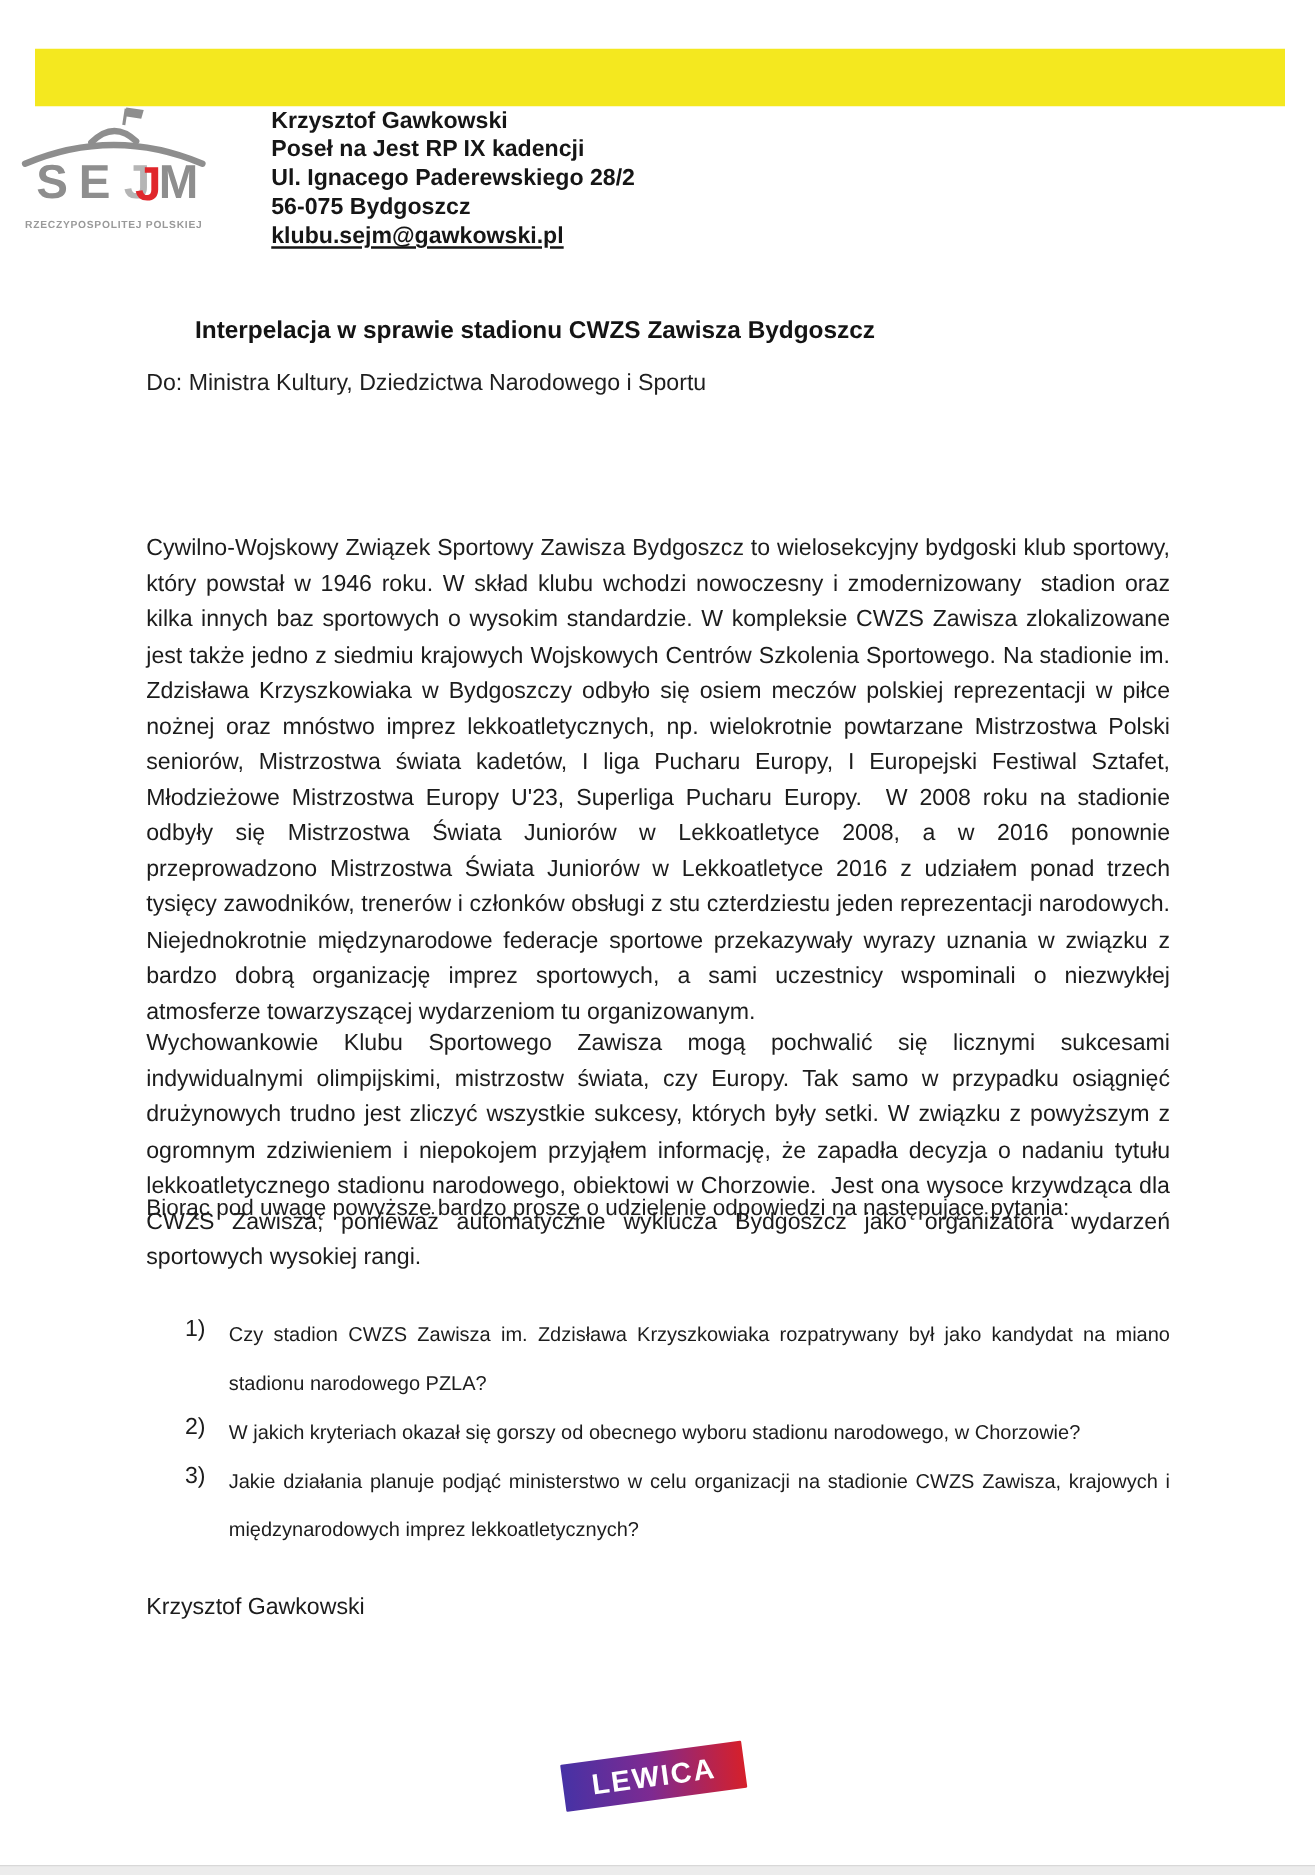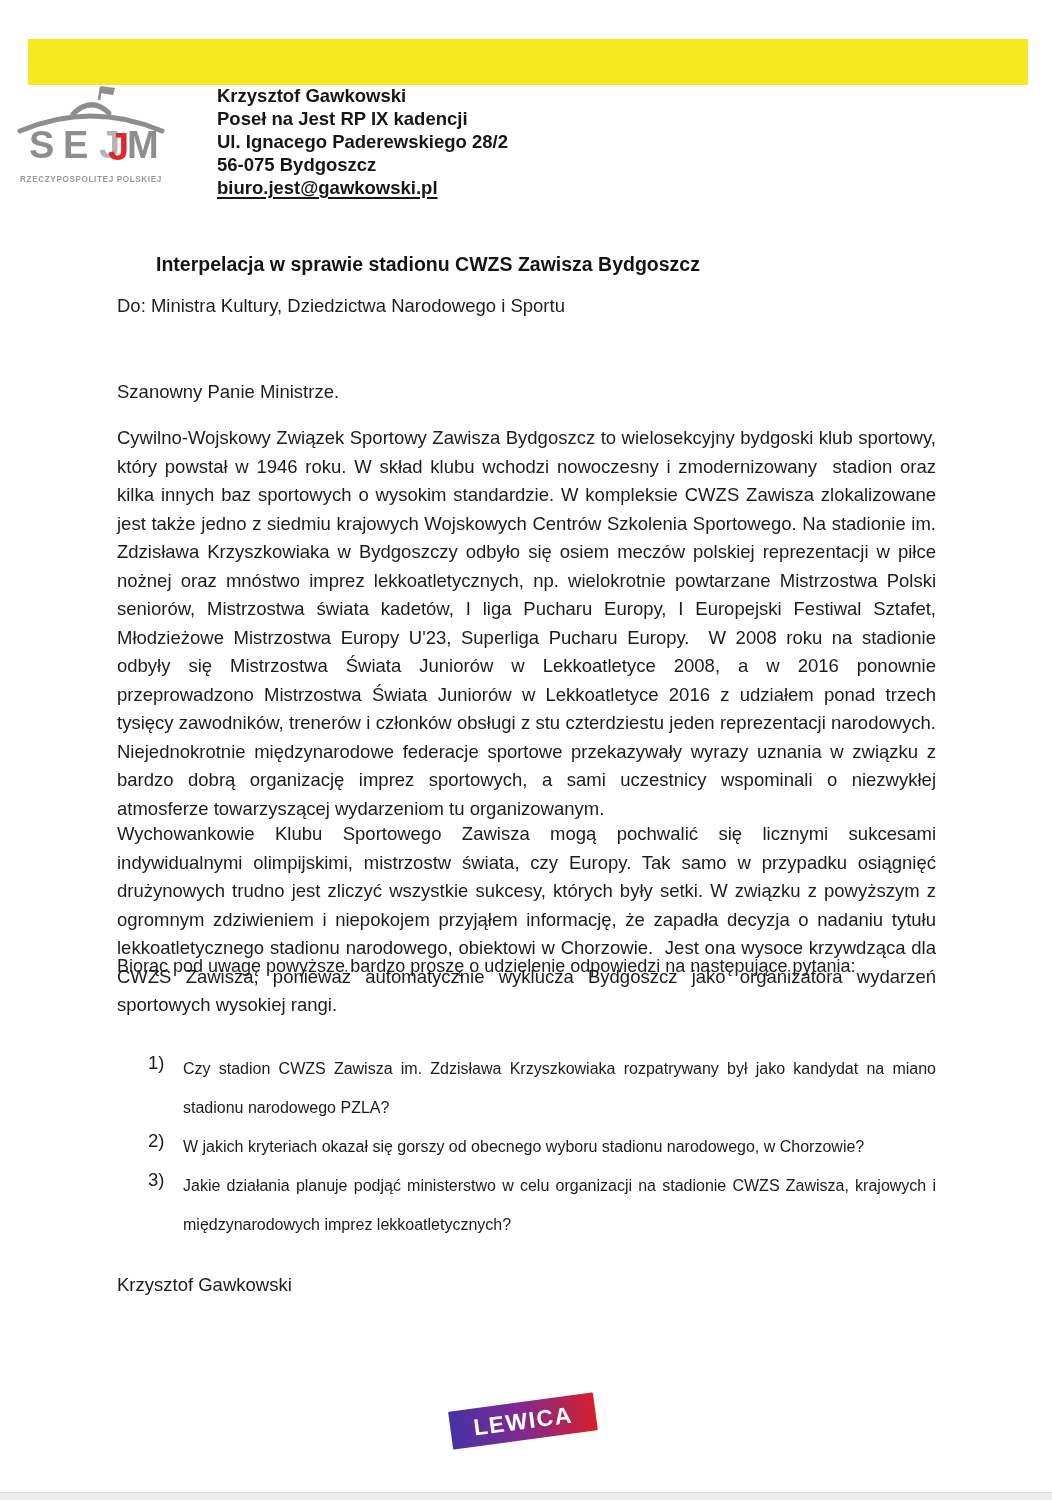--- a/index.html
+++ b/index.html
@@ -112,28 +112,27 @@
 
       <text x="74" y="98" text-anchor="middle" font-family="Liberation Sans, sans-serif" font-size="8.2" font-weight="bold" letter-spacing="0.6" fill="#9a9a9a">RZECZYPOSPOLITEJ POLSKIEJ</text>
     </svg>
   </div>
 
   <div class="sender">
     <div class="line">Krzysztof Gawkowski</div>
     <div class="line">Poseł na Jest RP IX kadencji</div>
     <div class="line">Ul. Ignacego Paderewskiego 28/2</div>
     <div class="line">56-075 Bydgoszcz</div>
-    <div class="line"><span class="email">biuro.jest@gawkowski.pl</span></div>
+    <div class="line"><span class="email">klubu.sejm@gawkowski.pl</span></div>
   </div>
 
   <div class="title">Interpelacja w sprawie stadionu CWZS Zawisza Bydgoszcz</div>
 
   <div class="addressee">Do: Ministra Kultury, Dziedzictwa Narodowego i Sportu</div>
 
-  <div class="salutation">Szanowny Panie Ministrze.</div>
 
   <div class="para para1">Cywilno-Wojskowy Związek Sportowy Zawisza Bydgoszcz to wielosekcyjny bydgoski klub sportowy, który powstał w 1946 roku. W skład klubu wchodzi nowoczesny i zmodernizowany  stadion oraz kilka innych baz sportowych o wysokim standardzie. W kompleksie CWZS Zawisza zlokalizowane jest także jedno z siedmiu krajowych Wojskowych Centrów Szkolenia Sportowego. Na stadionie im. Zdzisława Krzyszkowiaka w Bydgoszczy odbyło się osiem meczów polskiej reprezentacji w piłce nożnej oraz mnóstwo imprez lekkoatletycznych, np. wielokrotnie powtarzane Mistrzostwa Polski seniorów, Mistrzostwa świata kadetów, I liga Pucharu Europy, I Europejski Festiwal Sztafet, Młodzieżowe Mistrzostwa Europy U'23, Superliga Pucharu Europy.  W 2008 roku na stadionie odbyły się Mistrzostwa Świata Juniorów w Lekkoatletyce 2008, a w 2016 ponownie przeprowadzono Mistrzostwa Świata Juniorów w Lekkoatletyce 2016 z udziałem ponad trzech tysięcy zawodników, trenerów i członków obsługi z stu czterdziestu jeden reprezentacji narodowych. Niejednokrotnie międzynarodowe federacje sportowe przekazywały wyrazy uznania w związku z bardzo dobrą organizację imprez sportowych, a sami uczestnicy wspominali o niezwykłej atmosferze towarzyszącej wydarzeniom tu organizowanym.</div>
 
   <div class="para para2">Wychowankowie Klubu Sportowego Zawisza mogą pochwalić się licznymi sukcesami indywidualnymi olimpijskimi, mistrzostw świata, czy Europy. Tak samo w przypadku osiągnięć drużynowych trudno jest zliczyć wszystkie sukcesy, których były setki. W związku z powyższym z ogromnym zdziwieniem i niepokojem przyjąłem informację, że zapadła decyzja o nadaniu tytułu lekkoatletycznego stadionu narodowego, obiektowi w Chorzowie.  Jest ona wysoce krzywdząca dla CWZS Zawisza, ponieważ automatycznie wyklucza Bydgoszcz jako organizatora wydarzeń sportowych wysokiej rangi.</div>
 
   <div class="questions-intro">Biorąc pod uwagę powyższe bardzo proszę o udzielenie odpowiedzi na następujące pytania:</div>
 
   <div class="questions">
     <div class="q-item">
       <div class="q-num">1)</div>

